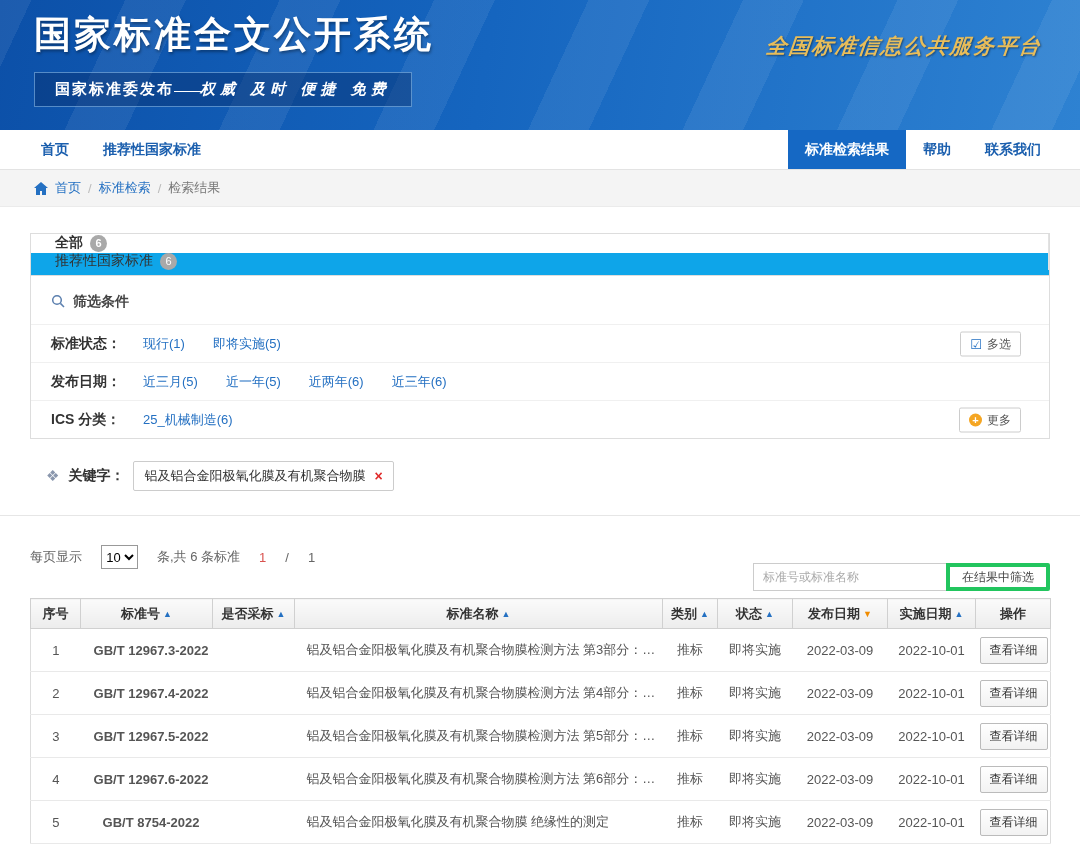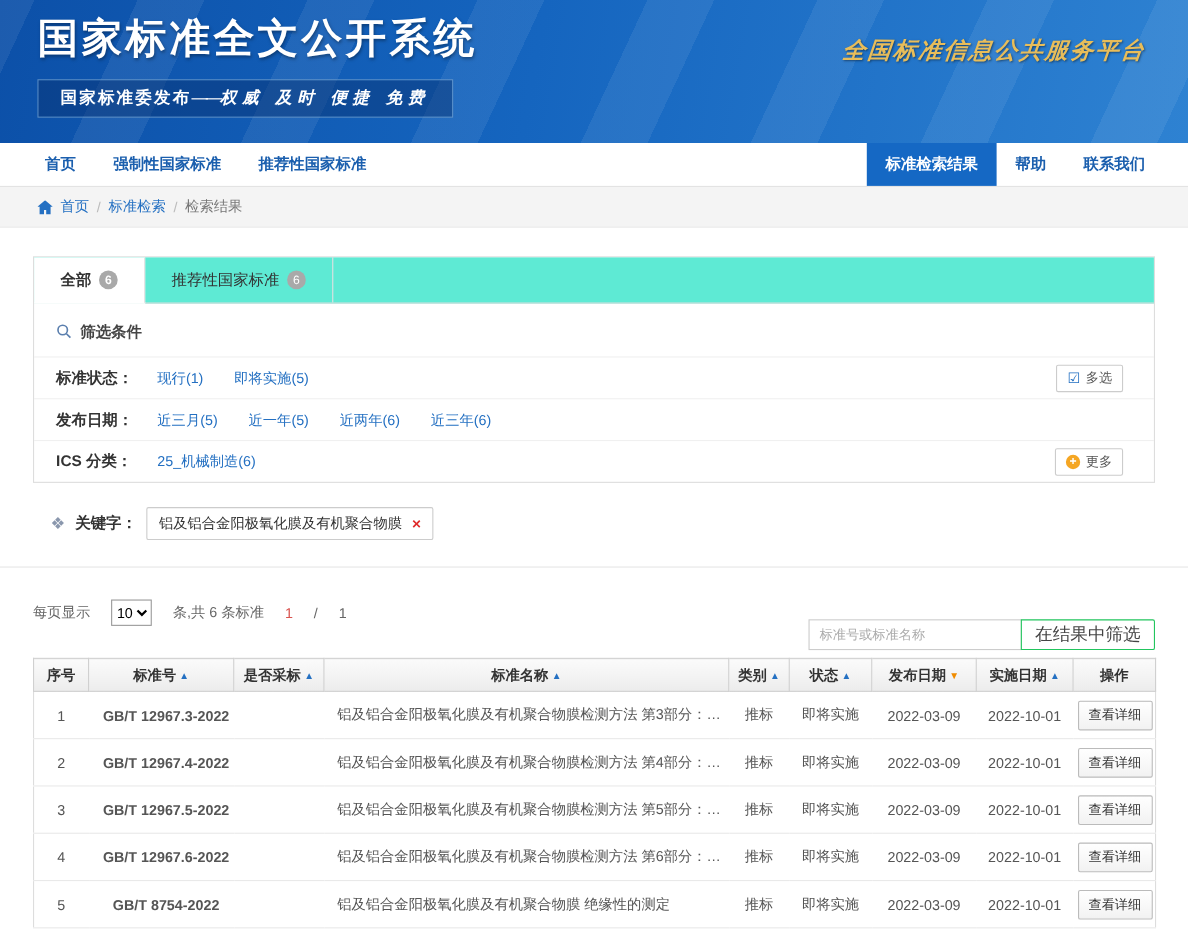--- a/index.html
+++ b/index.html
@@ -35,21 +35,21 @@
   
   .breadcrumb { height:37px; background:#f4f4f4; border-bottom:1px solid #ebebeb;
     display:flex; align-items:center; padding:0 34px; font-size:13px; gap:7px; }
   .home-icon { display:flex; align-items:center; }
   .crumb-link { color:#2470c2; text-decoration:none; cursor:pointer; }
   .crumb-sep { color:#bbb; }
   .crumb-current { color:#777; }
 
   
   .panel { margin:26px 30px 0; border:1px solid #ddd; background:#fff; }
-  .tabs { display:flex; background:#5eead4; border-bottom:1px solid #ddd; height:42px; }
+  .tabs { display:flex; background:#0ea5e9; border-bottom:1px solid #ddd; height:42px;flex-direction:column; }
   .tab { display:flex; align-items:center; gap:7px; padding:0 24px; font-size:14px; color:#333;
     cursor:pointer; border-right:1px solid #e2e2e2; }
   .tab.active { background:#fff; font-weight:bold; margin-bottom:-1px; border-bottom:1px solid #fff; }
   .badge { min-width:17px; height:17px; border-radius:50%; background:#a9a9a9; color:#fff;
     font-size:11px; display:flex; align-items:center; justify-content:center; padding:0 2px; }
   .filter-head { display:flex; align-items:center; gap:8px; padding:17px 20px 13px;
     font-size:14px; font-weight:bold; color:#444; }
   .filter-row { display:flex; align-items:center; height:38px; padding:0 20px;
     border-top:1px solid #f0f0f0; position:relative; }
   .filter-label { width:92px; font-weight:bold; font-size:14px; color:#333; flex:none; }
@@ -76,21 +76,21 @@
   .toolbar { display:flex; justify-content:space-between; align-items:center;
     margin:0 30px 26px; font-size:13px; color:#666; height:30px; }
   .toolbar-left { display:flex; align-items:center; gap:19px; }
   .per-page { height:24px; border:1px solid #999; font-size:13px; background:#fff;text-align:center; }
   .page-cur { color:#d9534f; }
   .page-sep,.page-total { color:#666; }
   .toolbar-right { display:flex; align-items:center;margin-top:40px; }
   .search-input { width:194px; height:28px; border:1px solid #ccc; padding:0 9px; font-size:12px;
     font-family:"Liberation Sans","DejaVu Sans",sans-serif; }
   .search-input::placeholder { color:#aaa; }
-  .filter-btn { height:28px; border:1px solid #22c55e; background:#fff; font-size:16px; color:#444;
+  .filter-btn { height:28px; border:4px solid #22c55e; background:#fff; font-size:12px; color:#444;
     padding:0 12px; cursor:pointer; margin-left:-1px; border-radius:0 2px 2px 0;
     font-family:"Liberation Sans","DejaVu Sans",sans-serif; }
 
   
   .std-table { width:1020px; margin:0 30px; border-collapse:collapse; table-layout:fixed;
     font-size:13px; border:1px solid #ddd; }
   .std-table th { background:linear-gradient(#fbfbfb,#ececec); border:1px solid #d0d0d0;
     height:30px; font-size:13px; color:#333; font-weight:bold; padding:0 4px; white-space:nowrap; }
   .std-table td { border-bottom:1px solid #e9e9e9; height:43px; text-align:center; color:#555;
     padding:0 4px; white-space:nowrap; overflow:hidden; }
@@ -115,21 +115,20 @@
     <div class="sub-banner">
       <span class="sub-publisher">国家标准委发布</span>
       <span class="sub-dash">——</span>
       <span class="sub-slogan">权威 及时 便捷 免费</span>
     </div>
   </header>
 
   <nav class="topnav">
     <div class="nav-left">
       <a class="nav-item">首页</a>
-      <a class="nav-item">强制性国家标准</a>
       <a class="nav-item">推荐性国家标准</a>
     </div>
     <div class="nav-right">
       <a class="nav-item active">标准检索结果</a>
       <a class="nav-item">帮助</a>
       <a class="nav-item">联系我们</a>
     </div>
   </nav>
 
   <div class="breadcrumb">

